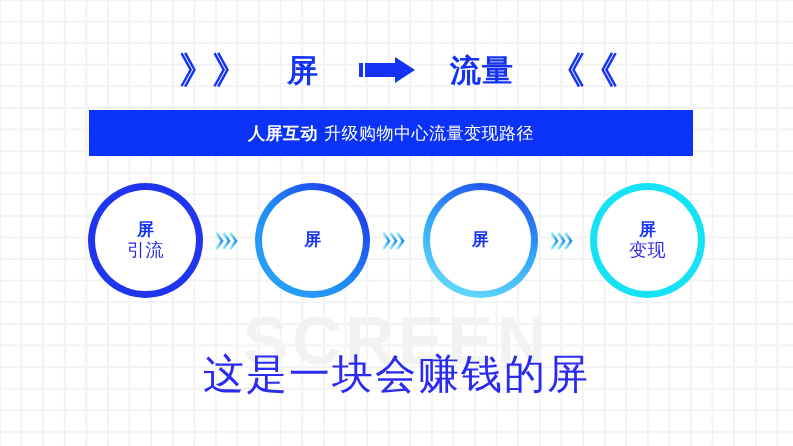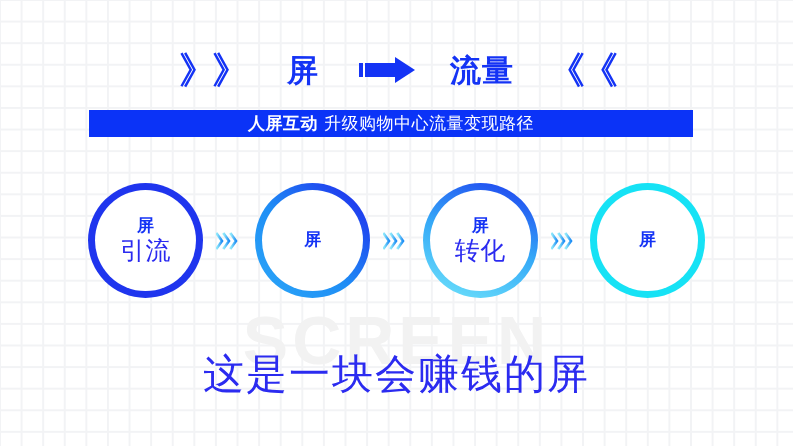--- a/index.html
+++ b/index.html
@@ -90,21 +90,21 @@
     width:0; height:0;
     border-top:13px solid transparent;
     border-bottom:13px solid transparent;
     border-left:20px solid #1433f5;
   }
 
   
   #banner {
     position:absolute;
     left:89px; top:110px;
-    width:604px; height:27px;
+    width:604px; height:46px;
     background:#0b33f7;
     display:flex;
     align-items:center;
     justify-content:center;
     z-index:3;
   }
   #banner-strong {
     color:#ffffff;
     font-size:17px;
     font-weight:bold;
@@ -152,21 +152,21 @@
     position:relative; z-index:2;
     color:#1433f5;
     font-size:17px;
     font-weight:bold;
     line-height:1.05;
     margin-bottom:1px;
   }
   .node-label-bottom {
     position:relative; z-index:2;
     color:#2b2bf0;
-    font-size:25px;
+    font-size:18px;
     font-weight:normal;
     line-height:1.15;
     letter-spacing:0.5px;
   }
   
   #circle-node-0 .ring { background:#1f35ee; }
   #circle-node-1 .ring { background:linear-gradient(225deg,#1f35ee 10%,#1f8ef5 55%,#2ba7f8 100%); }
   #circle-node-2 .ring { background:linear-gradient(200deg,#1f46f0 5%,#35a9f7 50%,#6fe4fb 100%); }
   #circle-node-3 .ring { background:#16e2f5; }
 
@@ -252,32 +252,32 @@
       <path d="M1 2 L6 9 L1 16" stroke="url(#cg1)" stroke-width="2.6" fill="none" stroke-linecap="square"></path>
       <path d="M8 2 L13 9 L8 16" stroke="url(#cg1)" stroke-width="2.6" fill="none" stroke-linecap="square"></path>
       <path d="M15 2 L20 9 L15 16" stroke="url(#cg1)" stroke-width="2.6" fill="none" stroke-linecap="square"></path>
     </svg>
   </div>
 
   <div class="circle-node" id="circle-node-2">
     <span class="ring"></span>
     <span class="inner-mask"></span>
     <span class="node-label-top">屏</span>
-    <span class="node-label-bottom">转化</span>
   </div>
 
   <div class="flow-chevron">
     <svg width="26" height="18" viewBox="0 0 26 18">
       <path d="M1 2 L6 9 L1 16" stroke="url(#cg1)" stroke-width="2.6" fill="none" stroke-linecap="square"></path>
       <path d="M8 2 L13 9 L8 16" stroke="url(#cg1)" stroke-width="2.6" fill="none" stroke-linecap="square"></path>
       <path d="M15 2 L20 9 L15 16" stroke="url(#cg1)" stroke-width="2.6" fill="none" stroke-linecap="square"></path>
     </svg>
   </div>
 
   <div class="circle-node" id="circle-node-3">
     <span class="ring"></span>
     <span class="inner-mask"></span>
     <span class="node-label-top">屏</span>
+    <span class="node-label-bottom">变现</span>
   </div>
 
 </div>
 
 <div id="bottom-headline">这是一块会赚钱的屏</div>
 
 </body></html>

